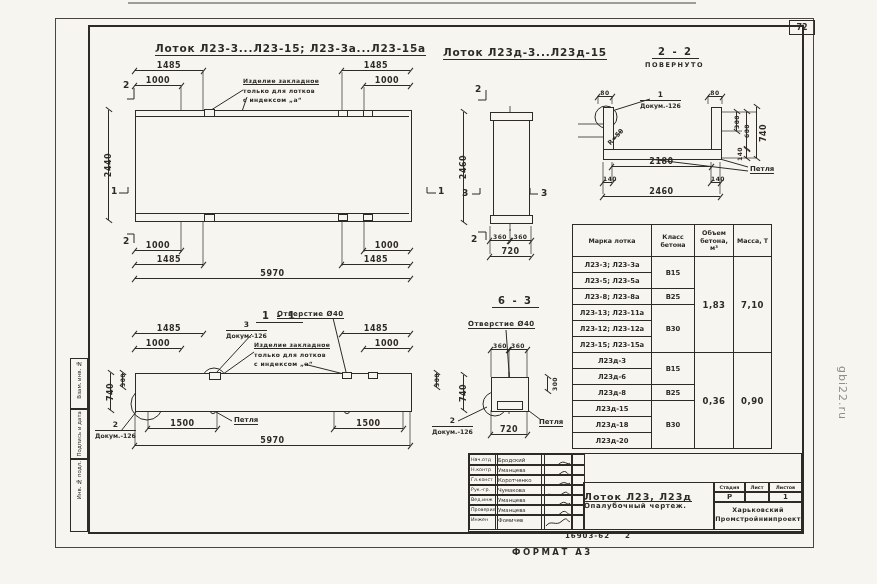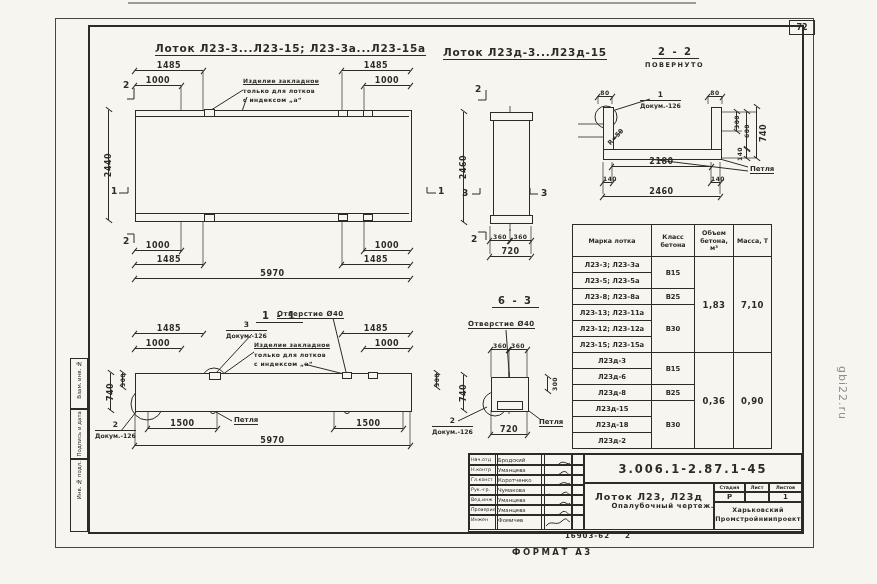--- a/index.html
+++ b/index.html
@@ -64,22 +64,22 @@
   table.spec td{border:1px solid var(--ink);font:700 6.8px "DejaVu Sans",sans-serif;
       text-align:center;vertical-align:middle;padding:0 1px;height:15px;overflow:hidden;}
   table.spec tr.hdr td{font:700 6.3px "DejaVu Sans",sans-serif;height:31px;line-height:1.25;}
   table.spec td.big{font-size:8.5px;letter-spacing:.5px;}
   
   .tb{border:1.6px solid var(--ink);}
   .tb .cell{position:absolute;border:.7px solid var(--ink);overflow:hidden;}
   .sig-role{font:4.8px "DejaVu Sans",sans-serif;line-height:10px;padding-left:1px;white-space:nowrap;}
   .sig-name{font:5.4px "DejaVu Sans",sans-serif;line-height:10px;padding-left:2px;white-space:nowrap;}
   .docnum{font:700 11.5px "DejaVu Sans",sans-serif;letter-spacing:2px;text-align:center;}
-  .prod1{font:700 9.5px "DejaVu Sans",sans-serif;letter-spacing:1px;text-align:center;}
-  .prod2{font:700 7px "DejaVu Sans",sans-serif;letter-spacing:.6px;text-align:right;}
+  .prod1{font:700 9.5px "DejaVu Sans",sans-serif;letter-spacing:1px;text-decoration:underline;}
+  .prod2{font:700 7px "DejaVu Sans",sans-serif;letter-spacing:.6px;text-align:left;}
   .stageh{font:700 4.8px "DejaVu Sans",sans-serif;text-align:center;line-height:9px;}
   .stagev{font:700 7px "DejaVu Sans",sans-serif;text-align:center;line-height:10px;}
   .org{font:700 6.3px "DejaVu Sans",sans-serif;text-align:center;line-height:1.5;letter-spacing:.4px;}
   .footer{font:700 7px "DejaVu Sans",sans-serif;letter-spacing:1px;}
   .format{font:700 8.5px "DejaVu Sans",sans-serif;letter-spacing:2.5px;}
   svg.ov{left:0;top:0;pointer-events:none;}
 </style>
 </head>
 <body>
 
@@ -326,21 +326,21 @@
         <td>В25</td>
       </tr>
   <tr>
         <td>Л23д-15</td>
         <td rowspan="3">В30</td>
       </tr>
   <tr>
         <td>Л23д-18</td>
       </tr>
   <tr>
-        <td>Л23д-2</td>
+        <td>Л23д-20</td>
       </tr>
 </tbody>
   </table>
 
 <div class="abs seclbl" style="left:256px;top:310px;">1 - 1</div>
 <div class="abs holelbl" style="left:277px;top:310px;">Отверстие Ø40</div>
 <div class="abs co" style="left:226px;top:320px;">
   <span class="n">3</span>
   <span class="d">Докум.-126</span>
 </div>
@@ -459,21 +459,20 @@
       </svg></div>
   <div class="cell" style="left:102px;top:50px;width:12px;height:10px;"></div>
 
   <div class="cell sig-role" style="left:0;top:60px;width:26px;height:14px;">Инжен</div>
   <div class="cell sig-name" style="left:26px;top:60px;width:46px;height:14px;">Фомичев</div>
   <div class="cell" style="left:72px;top:60px;width:30px;height:14px;"><svg width="30" height="14">
         <path d="M4,10 C9,3 14,11 20,5 S26,8 28,5" stroke="#2e2b26" fill="none" stroke-width="1"></path>
       </svg></div>
   <div class="cell" style="left:102px;top:60px;width:12px;height:14px;"></div>
 
-  <div class="cell docnum" style="left:114px;top:0;width:218px;height:28px;line-height:28px;">3.006.1-2.87.1-45</div>
 
   <div class="cell" style="left:114px;top:28px;width:130px;height:46px;">
     <div class="prod1" style="margin-top:8px;">Лоток Л23, Л23д</div>
     <div class="prod2">Опалубочный чертеж.</div>
   </div>
 
   <div class="cell stageh" style="left:244px;top:28px;width:31px;height:9px;">Стадия</div>
   <div class="cell stageh" style="left:275px;top:28px;width:24px;height:9px;">Лист</div>
   <div class="cell stageh" style="left:299px;top:28px;width:33px;height:9px;">Листов</div>
   <div class="cell stagev" style="left:244px;top:37px;width:31px;height:10px;">Р</div>

